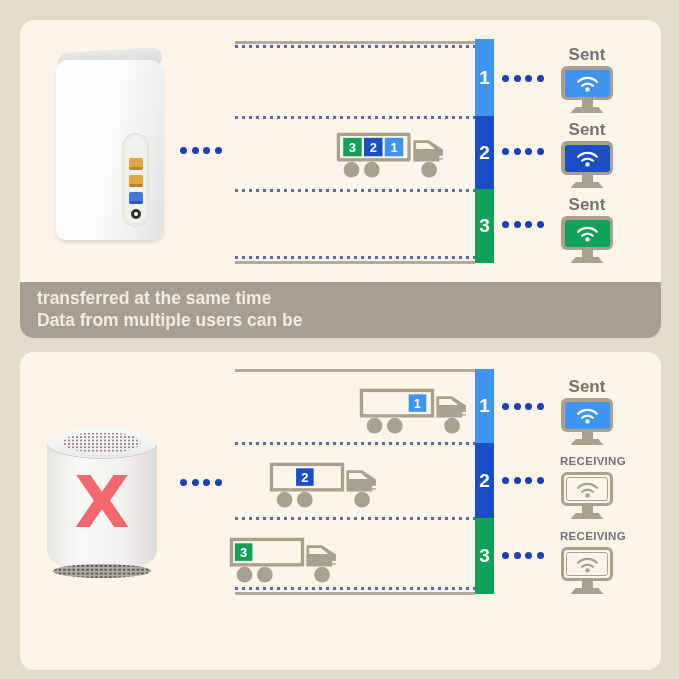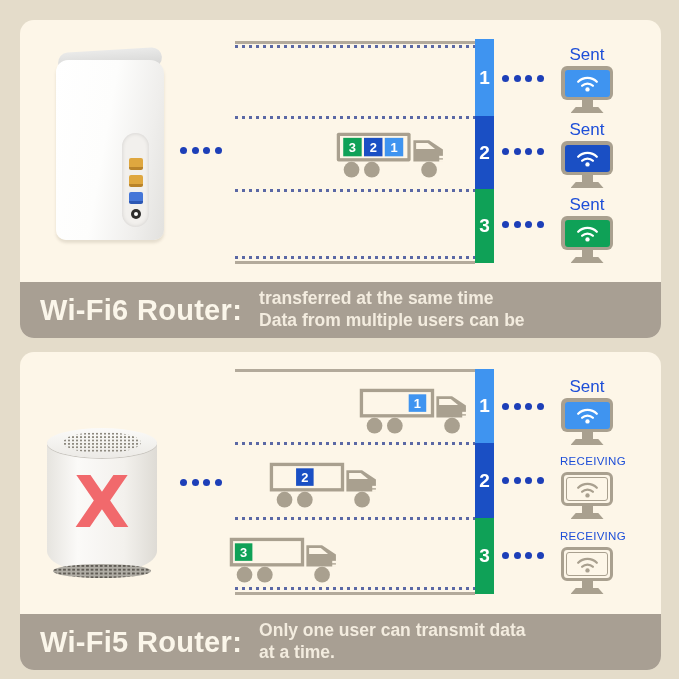--- a/index.html
+++ b/index.html
@@ -26,21 +26,21 @@
   .seg1{background:#3f94f0;}
   .seg2{background:#1a4fc4;}
   .seg3{background:#0fa157;}
 
   
   .dots4{position:absolute;display:flex;gap:4.5px;}
   .dots4 i{width:7px;height:7px;border-radius:50%;background:#1d3fb8;}
 
   
   .mon-group{position:absolute;width:54px;}
-  .mon-label{height:20px;text-align:center;font-weight:400;font-size:17px;color:#1d4ed8;}
+  .mon-label{height:20px;text-align:center;font-weight:700;font-size:17px;color:#737373;}
   .mon-label.small{font-size:11.5px;letter-spacing:.3px;padding-top:4px;height:16px;}
   .monitor{width:52px;margin:1px auto 0;}
   .mon-frame{background:#a9a08f;border-radius:6px;padding:3.5px;}
   .screen{height:27px;border-radius:3px;display:flex;align-items:center;justify-content:center;color:#fff;}
   .s-ch1{background:#3f94f0;}
   .s-ch2{background:#1a4fc4;}
   .s-ch3{background:#0fa157;}
   .monitor.receiving .mon-frame{background:transparent;border:3px solid #a9a08f;padding:2px;}
   .monitor.receiving .screen{background:#fdf6e8;border:1.5px solid #a9a08f;color:#a9a08f;height:22px;}
   .neck{width:11px;height:7px;background:#a9a08f;margin:0 auto;}
@@ -201,21 +201,20 @@
                 <circle cx="13" cy="16.2" r="2.3"></circle>
               </svg>
         </div>
           </div>
         <div class="neck"></div>
           <div class="base"></div>
       </div>
     </div>
 
     <div class="caption">
-      <span class="caption-title">Wi-Fi6 Router:</span>
       <div class="caption-text">
         <div>transferred at the same time</div>
         <div>Data from multiple users can be</div>
       </div>
     </div>
   </section>
 
   <section class="panel panel-wifi5">
 
     <div class="router-cyl">
@@ -350,22 +349,15 @@
                 <path d="M7.3 12.4 A8.1 8.1 0 0 1 18.7 12.4"></path>
                 <circle cx="13" cy="16.2" r="2.3"></circle>
               </svg>
         </div>
           </div>
         <div class="neck"></div>
           <div class="base"></div>
       </div>
     </div>
 
-    <div class="caption">
-      <span class="caption-title">Wi-Fi5 Router:</span>
-      <div class="caption-text">
-        <div>Only one user can transmit data</div>
-        <div>at a time.</div>
-      </div>
-    </div>
   </section>
 
 </div>
 
 </body></html>

